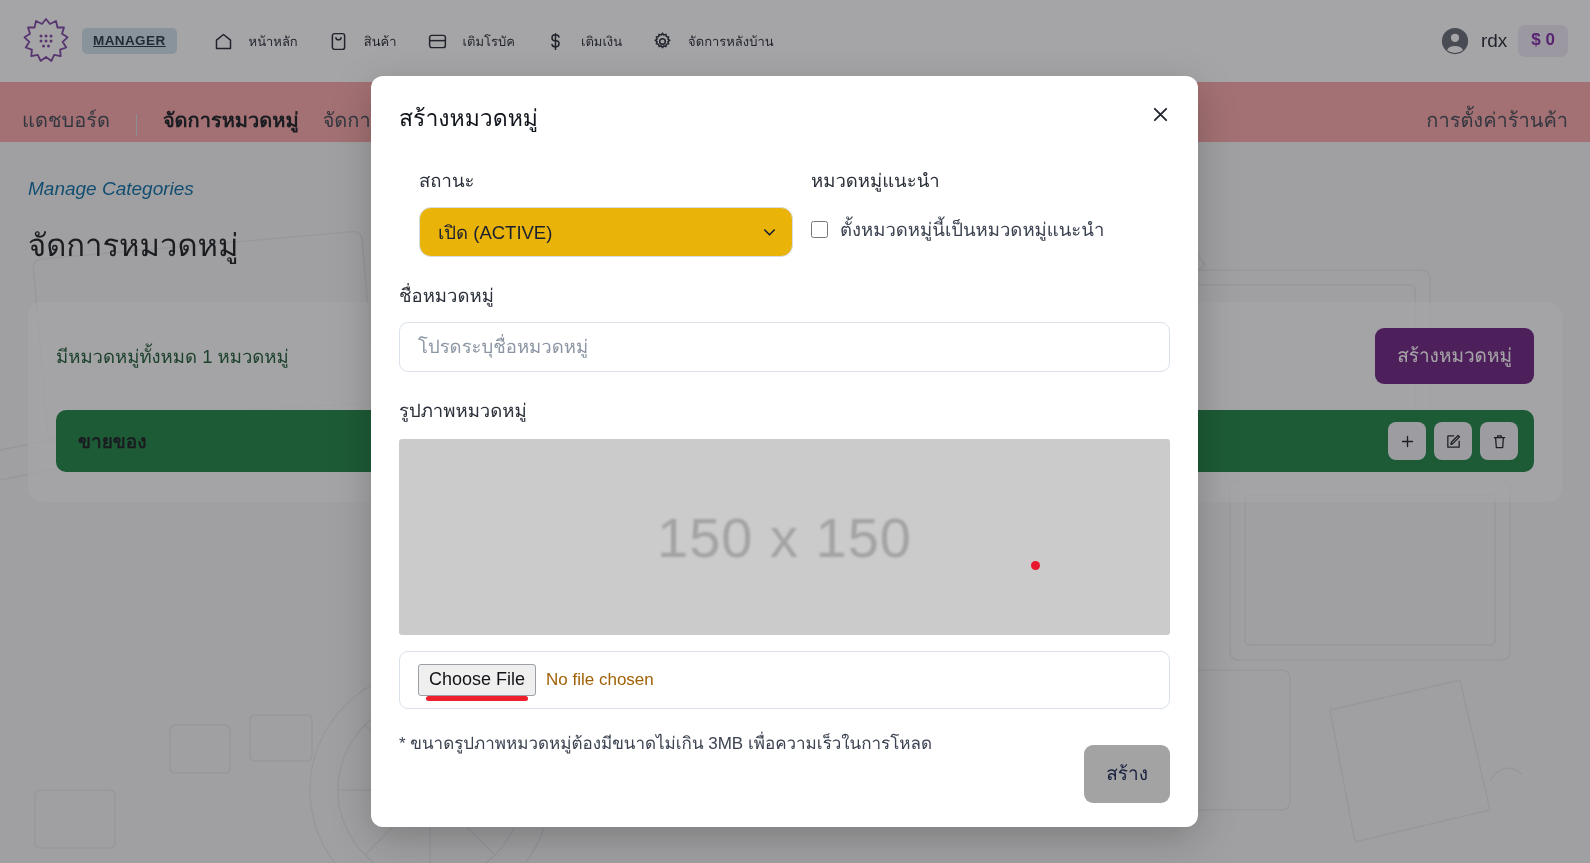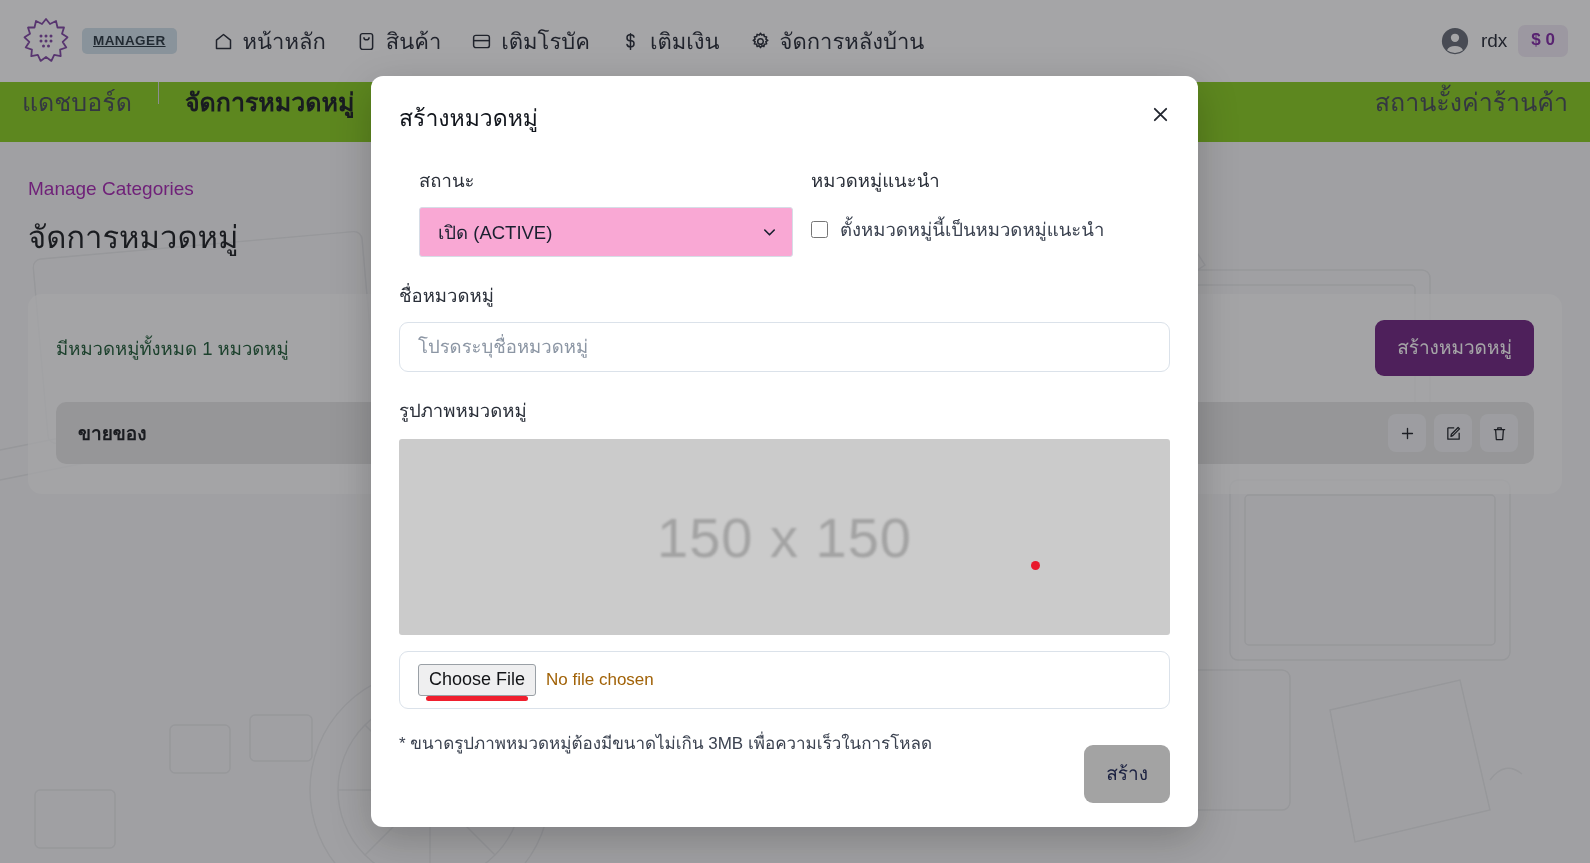--- a/index.html
+++ b/index.html
@@ -44,22 +44,22 @@
     padding: 5px 11px 6px;
     border-radius: 5px;
     text-decoration: underline;
   }
   .nav-links {
     display: flex; align-items: center;
     gap: 30px;
     margin-left: 36px;
   }
   .nav-link {
-    display: flex; align-items: center; gap: 9px;
-    font-size: 22px;
+    display: flex; align-items: flex-start; gap: 15px;
+    font-size: 13px;
     color: #1a1f2b;
     cursor: pointer;
     white-space: nowrap;
   }
   .nav-link .ic { display: flex; align-items: center; }
   .nav-spacer { flex: 1; }
   .user-box { display: flex; align-items: center; gap: 11px; }
   .avatar-ic { display: block; }
   .user-name { font-size: 19px; color: #1a1f2b; }
   .credit-pill {
@@ -67,38 +67,38 @@
     font-size: 17px; font-weight: 600;
     border-radius: 7px;
     padding: 5px 13px 7px;
     cursor: pointer;
   }
 
   
   .subnav {
     position: relative; z-index: 3;
     height: 60px;
-    background: #84cc16;
-    display: flex; align-items: flex-start;
+    background: #fca5a5;
+    display: flex; align-items: flex-end;
     gap: 24px;
     padding: 0 22px 6px;
-    font-size: 25px;
+    font-size: 20px;
     color: #3d4350;
     white-space: nowrap;
     overflow: hidden;
   }
   .subnav .divider {
     width: 1px; height: 22px; background: #d4d7dd; margin: 0 2px;
   }
   .subnav .item { cursor: pointer; }
   .subnav .item.active { color: #0f1419; font-weight: bold; }
 
   
   .content { position: relative; z-index: 2; padding: 36px 28px 0 28px; }
-  .eyebrow { color: #a21caf; font-size: 19px; margin-bottom: 12px; }
+  .eyebrow { color: #0369a1; font-size: 19px; margin-bottom: 20px; font-style: italic; }
   .page-title { font-size: 31px; color: #111418; font-weight: 500; }
 
   .card {
     margin-top: 32px;
     background: rgba(255,255,255,.72);
     border-radius: 14px;
     padding: 26px 28px 30px;
     min-height: 180px;
     position: relative;
   }
@@ -106,21 +106,21 @@
   .card-count { font-size: 18.5px; color: #14532d; }
   .primary-btn {
     background: #6a1b7d; color: #fff;
     border: none; border-radius: 9px;
     font-size: 19px; font-family: inherit;
     padding: 12px 22px 14px;
     cursor: pointer;
   }
   .cat-row {
     margin-top: 26px;
-    background: #e5e5e5;
+    background: #15803d;
     border-radius: 10px;
     height: 62px;
     display: flex; align-items: center; justify-content: space-between;
     padding: 0 16px 0 22px;
   }
   .cat-name { font-size: 19px; color: #101318; font-weight: bold; }
   .row-actions { display: flex; gap: 8px; }
   .icon-btn {
     width: 38px; height: 38px;
     background: #f1f2f4;
@@ -159,22 +159,22 @@
 
   .field-label { font-size: 18.5px; color: #2a2f39; }
   .row2 { display: flex; gap: 18px; margin-top: 30px; margin-left: 20px; }
   .col-left { width: 374px; }
   .col-right { flex: 1; padding-top: 0; }
 
   .select-wrap { position: relative; margin-top: 12px; }
   select.styled {
     width: 100%; height: 50px;
     border: 1px solid #d6dde6;
-    border-radius: 3px;
-    background: #f9a8d4;
+    border-radius: 12px;
+    background: #eab308;
     font-size: 18.5px;
     font-family: inherit;
     color: #1a2030;
     padding: 0 58px 0 18px;
     appearance: none; -webkit-appearance: none;
     cursor: pointer;
   }
   .chev {
     position: absolute; right: 14px; top: 50%;
     transform: translateY(-50%);
@@ -376,21 +376,21 @@
       <span class="credit-pill">$ 0</span>
     </div>
   </div>
 
   <div class="subnav">
     <span class="item">แดชบอร์ด</span>
     <span class="divider"></span>
     <span class="item active">จัดการหมวดหมู่</span>
     <span class="item">จัดการสิ</span>
     <span style="flex:1"></span>
-    <span class="item">สถานะั้งค่าร้านค้า</span>
+    <span class="item">การตั้งค่าร้านค้า</span>
   </div>
 
   <div class="content">
     <div class="eyebrow">Manage Categories</div>
     <div class="page-title">จัดการหมวดหมู่</div>
 
     <div class="card">
       <div class="card-head">
         <div class="card-count">มีหมวดหมู่ทั้งหมด 1 หมวดหมู่</div>
         <button class="primary-btn">สร้างหมวดหมู่</button>

